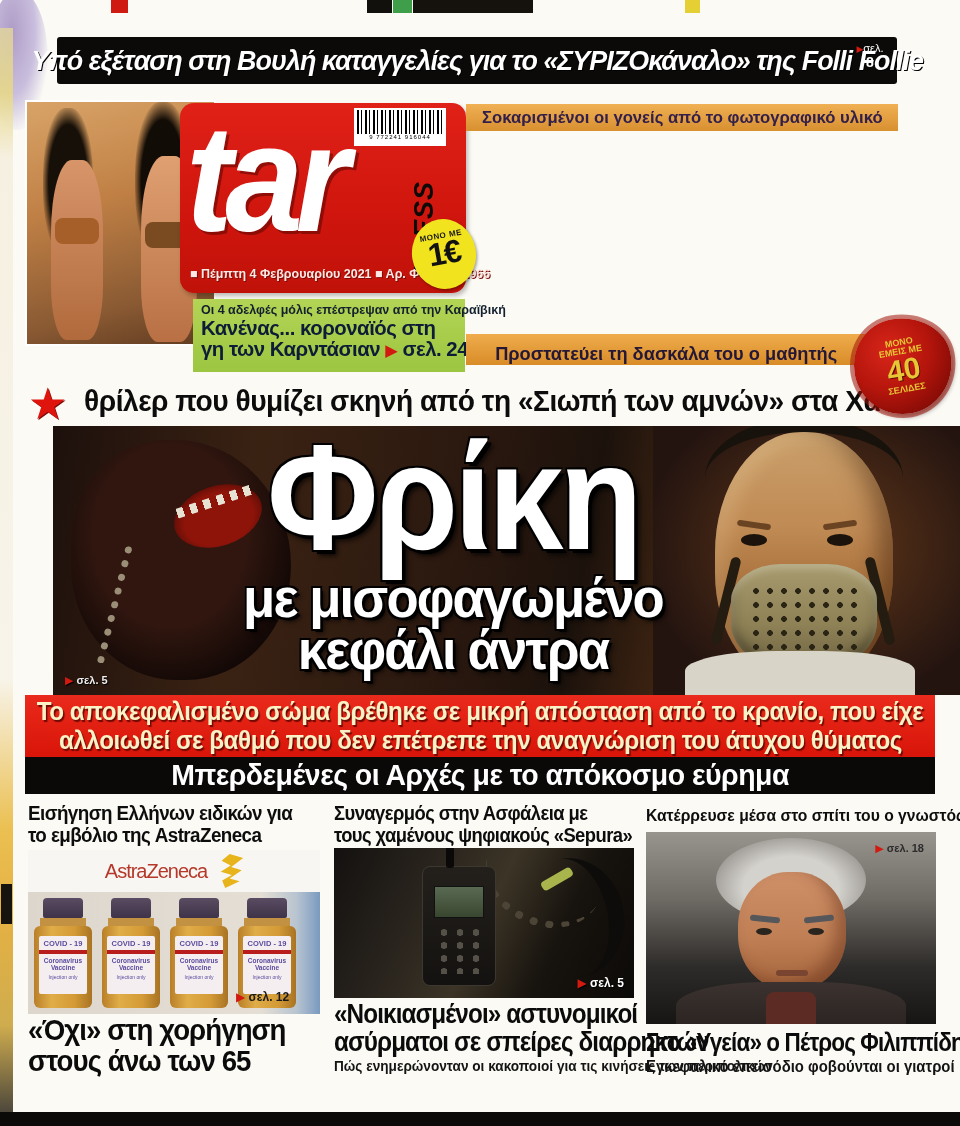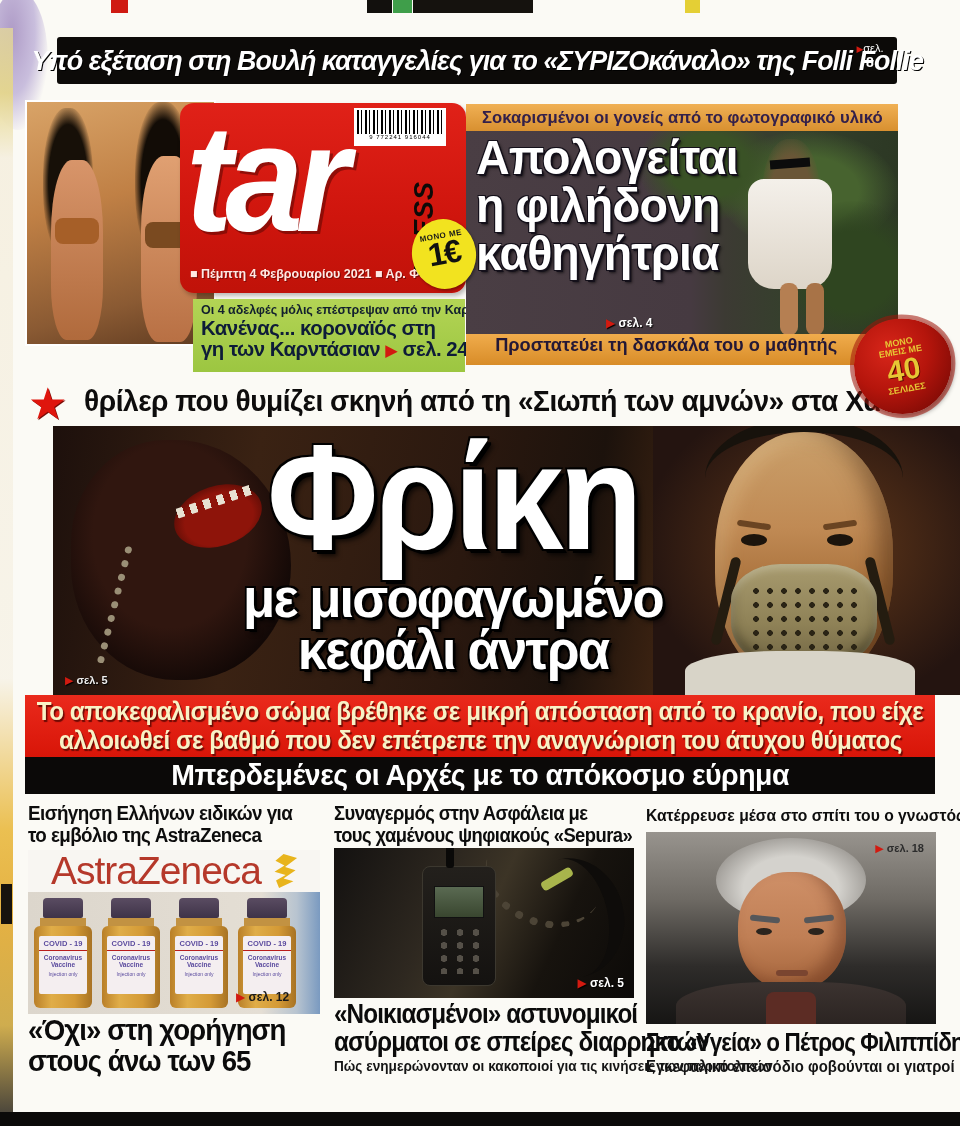--- a/index.html
+++ b/index.html
@@ -84,21 +84,21 @@
   .wm-eyebar{position:absolute;right:88px;top:28px;width:40px;height:9px;background:#0c0c0c;transform:rotate(-4deg);}
   .wm-dress{position:absolute;right:66px;top:48px;width:84px;height:110px;border-radius:16px 16px 26px 26px;
       background:linear-gradient(180deg,#f4f0ea,#ddd5c8);}
   .wm-leg1{position:absolute;right:100px;top:152px;width:18px;height:52px;background:#b57f52;border-radius:8px;}
   .wm-leg2{position:absolute;right:74px;top:152px;width:18px;height:52px;background:#a87347;border-radius:8px;}
   .ts-hl{position:absolute;left:10px;top:2px;color:#fff;font-weight:900;line-height:.98;}
   .ts-hl div{font-size:49px;letter-spacing:-1px;transform:scaleX(.95);transform-origin:left;
       text-shadow:2px 2px 0 #14101a,-1px -1px 0 #14101a,1px -1px 0 #14101a,-1px 1px 0 #14101a,3px 3px 3px rgba(0,0,0,.6);}
   .ts-pref{position:absolute;left:140px;bottom:4px;color:#fff;font-size:12px;font-weight:800;text-shadow:1px 1px 1px #000;}
   .ts-kick-bot{left:466px;top:334px;width:400px;height:31px;background:linear-gradient(180deg,#f0ac4c,#d88c28);
-      display:flex;align-items:flex-start;justify-content:center;}
+      display:flex;align-items:flex-end;justify-content:center;}
   .ts-kick-bot span{font-size:19px;font-weight:800;color:#241836;white-space:nowrap;transform:scaleX(.96);}
 
   
   .seal{left:854px;top:318px;width:98px;height:96px;z-index:7;transform:rotate(-10deg);
       background:radial-gradient(circle at 38% 32%,#d8261a 0%,#b5150c 45%,#7c0a05 85%);
       border-radius:46% 54% 50% 50%/50% 46% 54% 50%;
       box-shadow:0 0 0 4px rgba(160,20,10,.55),2px 3px 5px rgba(0,0,0,.45);
       display:flex;flex-direction:column;align-items:center;justify-content:center;color:#e6c634;text-align:center;}
   .seal .s1{font-size:9px;font-weight:800;line-height:1.05;}
   .seal .s2{font-size:30px;font-weight:900;line-height:.95;text-shadow:1px 1px 0 #5a0702;}
@@ -152,30 +152,30 @@
   .black-bar{left:25px;top:757px;width:910px;height:37px;background:#0b0908;display:flex;align-items:center;justify-content:center;}
   .black-bar span{color:#fff;font-weight:800;font-size:29px;white-space:nowrap;letter-spacing:-.5px;transform:scaleX(.98);}
 
   
   .kick2{font-size:20px;font-weight:800;color:#0d0d0d;line-height:1.12;letter-spacing:-.6px;white-space:nowrap;transform-origin:left top;}
   .col1-kick{left:28px;top:802px;transform:scaleX(.94);}
   .col2-kick{left:334px;top:802px;transform:scaleX(.92);}
   .col3-kick{left:646px;top:806px;font-size:16.5px;font-weight:800;color:#0d0d0d;white-space:nowrap;transform:scaleX(.95);transform-origin:left top;}
 
   .az-logo{left:28px;top:850px;width:292px;height:42px;background:#f8f6f2;display:flex;align-items:center;justify-content:center;gap:6px;}
-  .az-logo .t{font-size:39px;color:#b5382a;font-weight:500;letter-spacing:-1px;}
+  .az-logo .t{font-size:20px;color:#b5382a;font-weight:500;letter-spacing:-1px;}
   .az-icon{width:30px;height:34px;background:#e8b41c;clip-path:polygon(55% 0,100% 12%,60% 38%,95% 48%,55% 72%,88% 80%,40% 100%,30% 78%,62% 62%,25% 52%,58% 34%,28% 20%);}
   .vials{left:28px;top:892px;width:292px;height:122px;background:linear-gradient(90deg,#dcd6cc 0%,#e4ded4 80%,#b8c4d0 92%,#7a9ac0 100%);overflow:hidden;}
   .vial{position:absolute;top:6px;width:62px;height:112px;}
   .vial .cap{margin:0 auto;width:40px;height:20px;background:linear-gradient(180deg,#5a4c62,#3e3348);border-radius:4px 4px 2px 2px;}
   .vial .neck{margin:0 auto;width:46px;height:8px;background:#c29242;}
   .vial .body{margin:0 auto;width:58px;height:82px;background:linear-gradient(90deg,#b97f28,#e0ad48 30%,#d49a36 70%,#a87324);border-radius:6px;position:relative;}
   .vial .label{position:absolute;left:5px;top:10px;width:48px;height:58px;background:#f4eef0;border-radius:2px;
       text-align:center;color:#5a4a9e;overflow:hidden;}
-  .vial .label .c1{font-size:7.5px;font-weight:800;margin-top:3px;border-bottom:1px solid #b91c1c;padding-bottom:2px;}
+  .vial .label .c1{font-size:7.5px;font-weight:800;margin-top:3px;border-bottom:4px solid #b91c1c;padding-bottom:2px;}
   .vial .label .c2{font-size:6.5px;font-weight:800;margin-top:3px;}
   .vial .label .c3{font-size:6.5px;font-weight:800;}
   .vial .label .c4{font-size:5px;margin-top:3px;}
   .az-pref{left:236px;top:990px;font-size:12px;font-weight:800;color:#1a1a1a;z-index:2;}
   .col1-hl{left:28px;top:1014px;font-size:30px;font-weight:900;color:#0b0b0b;line-height:1.04;letter-spacing:-1px;white-space:nowrap;transform:scaleX(.92);transform-origin:left top;}
 
   .radio-photo{left:334px;top:848px;width:300px;height:150px;background:linear-gradient(115deg,#131110 0%,#2e2820 35%,#3c3426 50%,#17130e 72%,#0c0a08 100%);overflow:hidden;}
   .rd-body{position:absolute;left:88px;top:18px;width:72px;height:118px;background:linear-gradient(180deg,#23201c,#141210);border:1px solid #3c382f;border-radius:8px;}
   .rd-screen{position:absolute;left:100px;top:38px;width:48px;height:30px;background:linear-gradient(180deg,#5a6a52,#39462f);border:1px solid #111;}
   .rd-keys{position:absolute;left:100px;top:76px;width:48px;height:50px;
@@ -256,36 +256,20 @@
   </div>
 
   <div class="abs green-box">
     <div class="kick">Οι 4 αδελφές μόλις επέστρεψαν από την Καραϊβική</div>
     <div class="hl">Κανένας... κοροναϊός στη</div>
     <div class="hl"><span>γη των Καρντάσιαν</span>&nbsp;<span class="pref"><span class="a">▶</span> <span>σελ. 24</span></span></div>
   </div>
 
   <div class="abs ts-kick-top">
     <span>Σοκαρισμένοι οι γονείς από το φωτογραφικό υλικό</span>
-  </div>
-  <div class="abs ts-photo">
-    <div class="fol1"></div>
-    <div class="fol2"></div>
-    <div class="fol3"></div>
-    <div class="wm-hair"></div>
-    <div class="wm-eyebar"></div>
-    <div class="wm-dress"></div>
-    <div class="wm-leg1"></div>
-    <div class="wm-leg2"></div>
-    <div class="ts-hl">
-      <div>Απολογείται</div>
-      <div>η φιλήδονη</div>
-      <div>καθηγήτρια</div>
-    </div>
-    <div class="ts-pref"><span class="a" style="color:#d21a10">▶</span> <span>σελ. 4</span></div>
   </div>
   <div class="abs ts-kick-bot">
     <span>Προστατεύει τη δασκάλα του ο μαθητής</span>
   </div>
 
   <div class="abs seal">
     <div class="s1">ΜΟΝΟ</div>
     <div class="s1">ΕΜΕΙΣ ΜΕ</div>
     <div class="s2">40</div>
     <div class="s1">ΣΕΛΙΔΕΣ</div>

